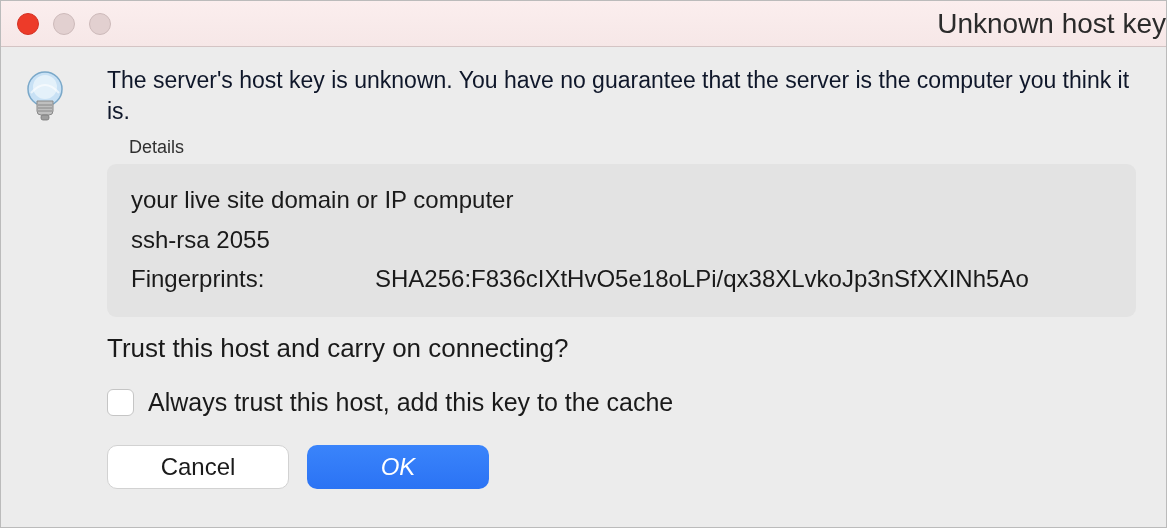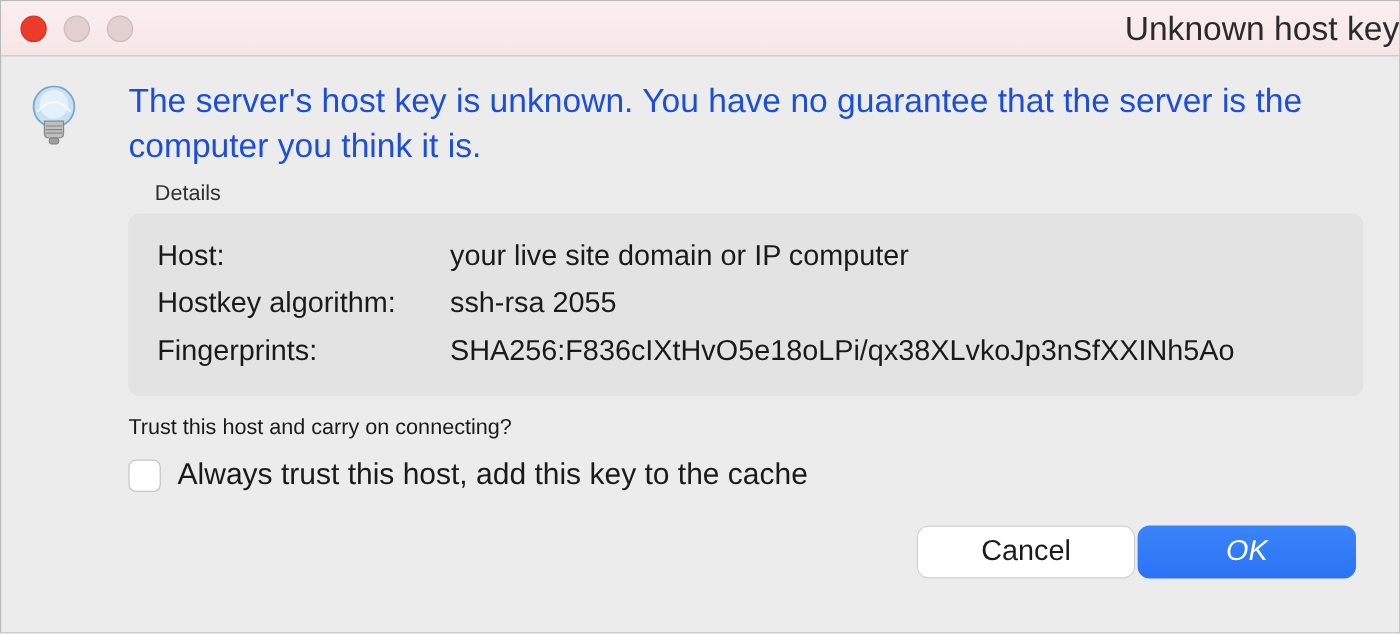--- a/index.html
+++ b/index.html
@@ -83,23 +83,23 @@
       height: 58px;
     }
 
     .main-column {
       flex: 1;
       padding-left: 24px;
       padding-right: 8px;
     }
 
     .message {
-      font-size: 28px;
+      font-size: 23px;
       line-height: 1.35;
-      color: #1d4ed8;
+      color: #0f172a;
       margin-bottom: 10px;
     }
 
     .details-wrapper {
       margin-top: 4px;
       margin-bottom: 16px;
     }
 
     .details-label {
       font-size: 18px;
@@ -123,49 +123,49 @@
 
     .detail-label {
       width: 244px;
     }
 
     .detail-value {
       flex: 1;
     }
 
     .trust-question {
-      font-size: 18px;
-      color: #1a1a1a;
-      margin-bottom: 14px;
+      font-size: 26px;
+      color: #1a1a1a;
+      margin-bottom: 24px;
     }
 
     .checkbox-row {
       display: flex;
-      align-items: flex-end;
+      align-items: center;
       gap: 14px;
       margin-bottom: 24px;
     }
 
     .checkbox {
       width: 27px;
       height: 27px;
       background: #fff;
       border: 1px solid #c5c5c5;
       border-radius: 6px;
     }
 
     .checkbox-label {
       font-size: 25px;
       color: #1a1a1a;
     }
 
     .button-row {
       display: flex;
-      justify-content: flex-end;
-      gap: 2px;
+      justify-content: flex-start;
+      gap: 18px;
       padding-right: 6px;
       padding-bottom: 18px;
       margin-top: 28px;
     }
 
     .btn {
       min-width: 182px;
       height: 44px;
       border-radius: 10px;
       font-size: 24px;
@@ -219,25 +219,23 @@
     </div>
 
     <div class="main-column">
 
       <div class="message">The server's host key is unknown. You have no guarantee that the server is the computer you think it is.</div>
 
       <div class="details-wrapper">
         <div class="details-label">Details</div>
         <div class="details-box">
           <div class="detail-row">
-            <div class="detail-label">Host:</div>
             <div class="detail-value">your live site domain or IP computer</div>
           </div>
           <div class="detail-row">
-            <div class="detail-label">Hostkey algorithm:</div>
             <div class="detail-value">ssh-rsa 2055</div>
           </div>
           <div class="detail-row">
             <div class="detail-label">Fingerprints:</div>
             <div class="detail-value">SHA256:F836cIXtHvO5e18oLPi/qx38XLvkoJp3nSfXXINh5Ao</div>
           </div>
         </div>
       </div>
 
       <div class="trust-question">Trust this host and carry on connecting?</div>

